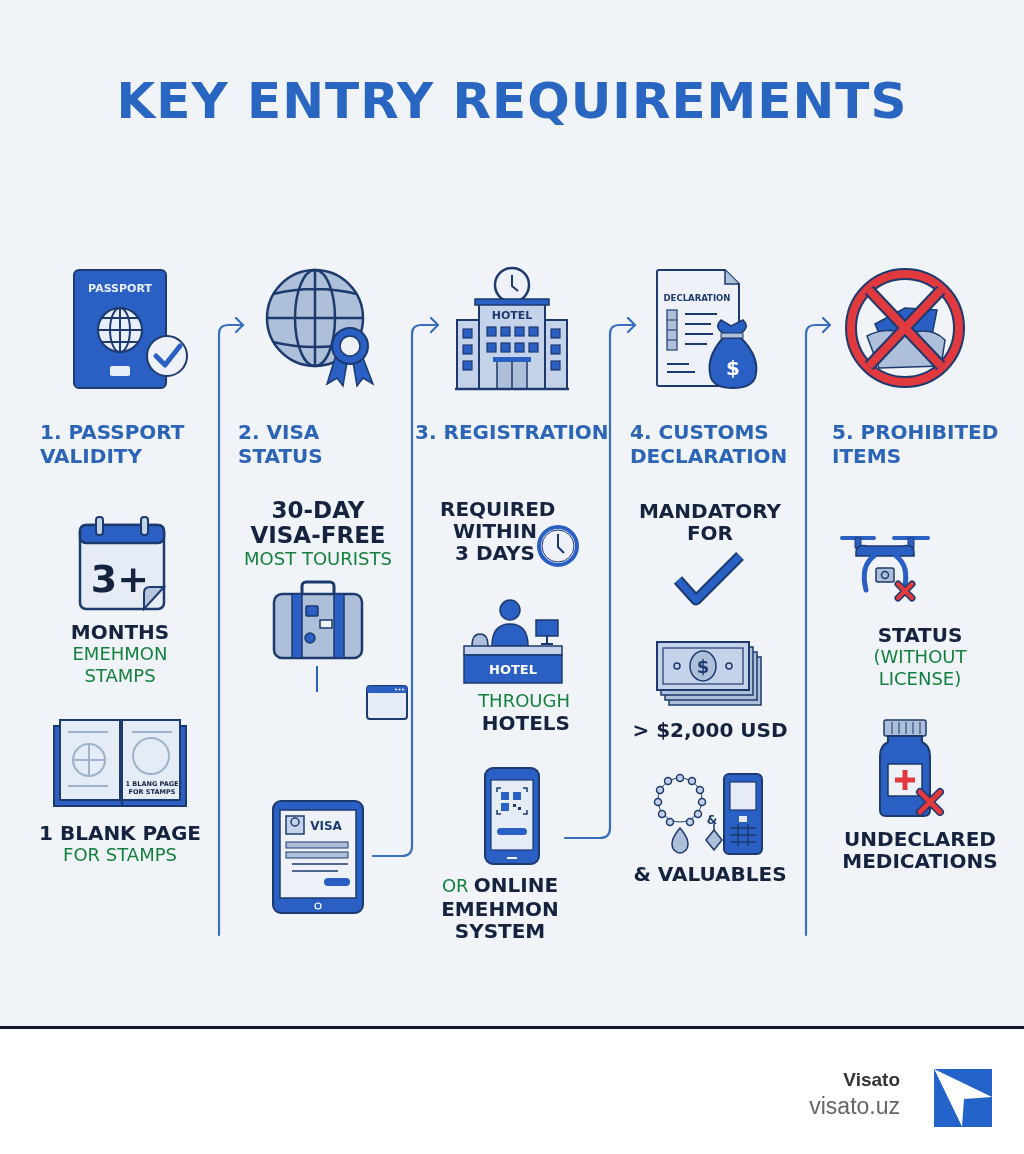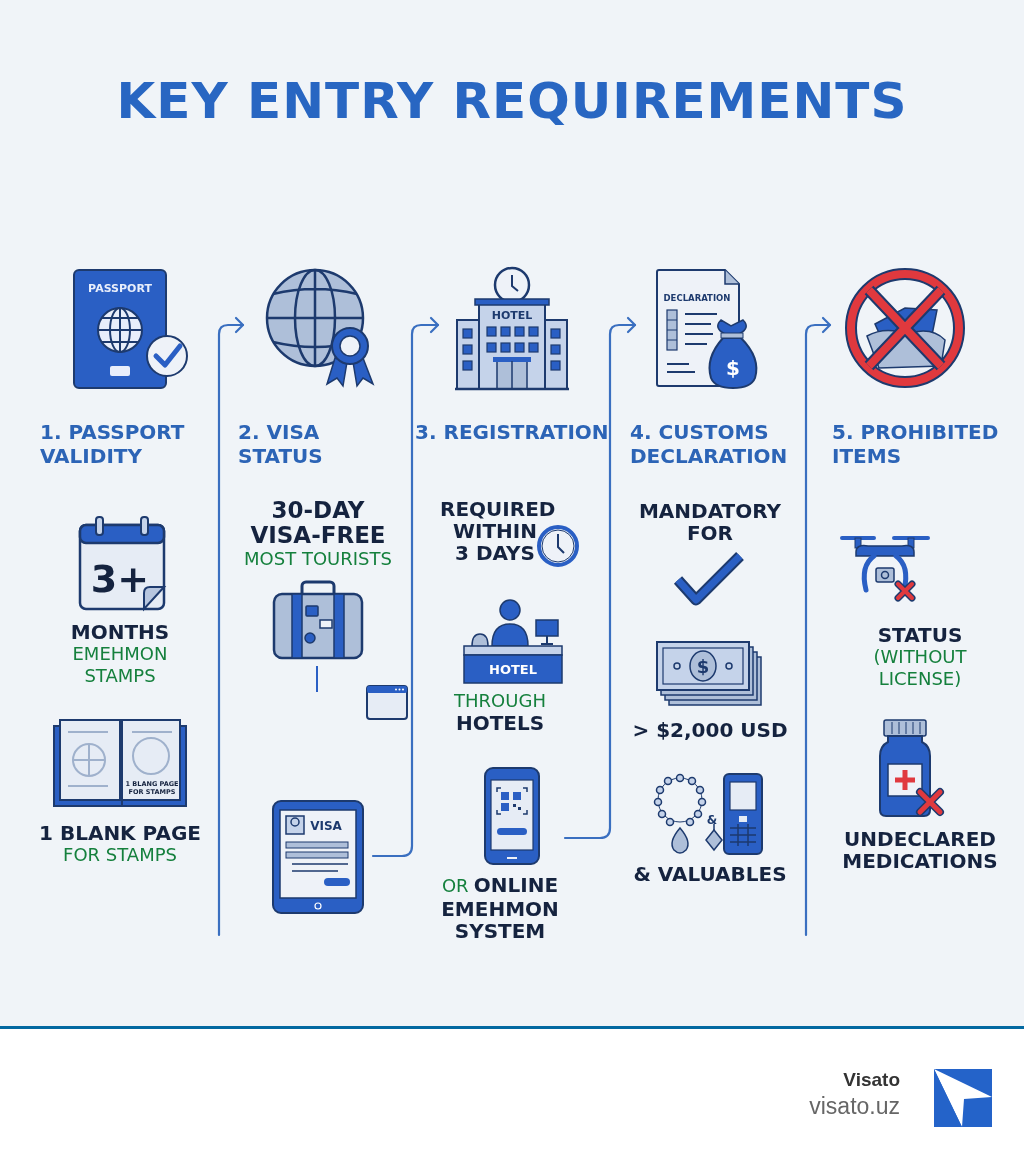--- a/index.html
+++ b/index.html
@@ -7,21 +7,21 @@
   body { background: #f0f4f8; font-family: "DejaVu Sans", "Liberation Sans", sans-serif; position: relative; color: #14233d; }
   .canvas { position: absolute; left: 0; top: 0; width: 1024px; height: 948px; background: #f0f4f8; }
   .title1 { position: absolute; top: 72px; left: 0; width: 1024px; text-align: center; font-size: 50px; font-weight: bold; color: #2866c2; letter-spacing: 1px; }
   .title2 { position: absolute; top: 133px; left: 0; width: 1024px; text-align: center; font-size: 50px; font-weight: bold; color: #15233f; letter-spacing: 1px; }
   .abs { position: absolute; }
   .col-title { position: absolute; font-size: 20px; font-weight: bold; color: #2c64b6; line-height: 24px; }
   .txt { position: absolute; text-align: center; color: #15233f; line-height: 22px; }
   .b { font-weight: bold; font-size: 20px; }
   .l { font-weight: normal; font-size: 18px; color: #15803d; }
   .big { font-weight: bold; font-size: 23px; line-height: 25px; }
-  .footer { position: absolute; left: 0; top: 1026px; width: 1024px; height: 128px; background: #ffffff; border-top: 3px solid #0369a1; }
+  .footer { position: absolute; left: 0; top: 1026px; width: 1024px; height: 128px; background: #ffffff; border-top: 3px solid #0f172a; }
   .brand-name { position: absolute; right: 124px; top: 40px; font-size: 19px; font-weight: bold; color: #333; font-family: "Liberation Sans", sans-serif; text-align: right; }
   .brand-url { position: absolute; right: 124px; top: 64px; font-size: 23px; color: #666; font-family: "Liberation Sans", sans-serif; text-align: right; }
   svg { overflow: visible; }
 </style>
 </head>
 <body>
 
 <div class="canvas">
 
   <div class="title1">KEY ENTRY REQUIREMENTS</div>
@@ -175,21 +175,21 @@
   <svg class="abs" style="left:462px;top:596px;" width="104" height="90">
     <circle cx="48" cy="14" r="10" fill="#2a5fc4" stroke="#1d3a6e" stroke-width="1.5"></circle>
     <path d="M30 50 Q30 28 48 28 Q66 28 66 50 Z" fill="#2a5fc4" stroke="#1d3a6e" stroke-width="1.5"></path>
     <rect x="74" y="24" width="22" height="16" fill="#2a5fc4" stroke="#1d3a6e" stroke-width="1.5"></rect>
     <path d="M85 40 V48 M79 48 H91" stroke="#1d3a6e" stroke-width="2"></path>
     <path d="M10 50 Q10 38 18 38 Q26 38 26 50" fill="#aebfd9" stroke="#1d3a6e" stroke-width="1.5"></path>
     <rect x="2" y="50" width="98" height="9" fill="#c5d3ea" stroke="#1d3a6e" stroke-width="1.5"></rect>
     <rect x="2" y="59" width="98" height="28" fill="#2a5fc4" stroke="#1d3a6e" stroke-width="1.5"></rect>
     <text x="51" y="78" text-anchor="middle" font-size="13" font-weight="bold" fill="#ffffff" font-family="DejaVu Sans, sans-serif">HOTEL</text>
   </svg>
-  <div class="txt" style="left:430px;top:690px;width:140px;">
+  <div class="txt" style="left:430px;top:690px;width:140px;text-align:right;">
     <div class="l">THROUGH</div>
     <div class="b">HOTELS</div>
   </div>
   <svg class="abs" style="left:483px;top:766px;" width="60" height="100">
     <rect x="2" y="2" width="54" height="96" rx="8" fill="#2a5fc4" stroke="#1d3a6e" stroke-width="2"></rect>
     <rect x="8" y="14" width="42" height="70" fill="#e6ecf5" stroke="#1d3a6e" stroke-width="1.2"></rect>
     <path d="M14 26 V22 H18 M40 22 H44 V26 M14 44 V48 H18 M40 48 H44 V44" stroke="#1d3a6e" stroke-width="1.5" fill="none"></path>
     <rect x="18" y="26" width="8" height="8" fill="#2a5fc4"></rect>
       <rect x="30" y="26" width="8" height="8" fill="#2a5fc4"></rect>
       <rect x="18" y="37" width="8" height="8" fill="#2a5fc4"></rect>

